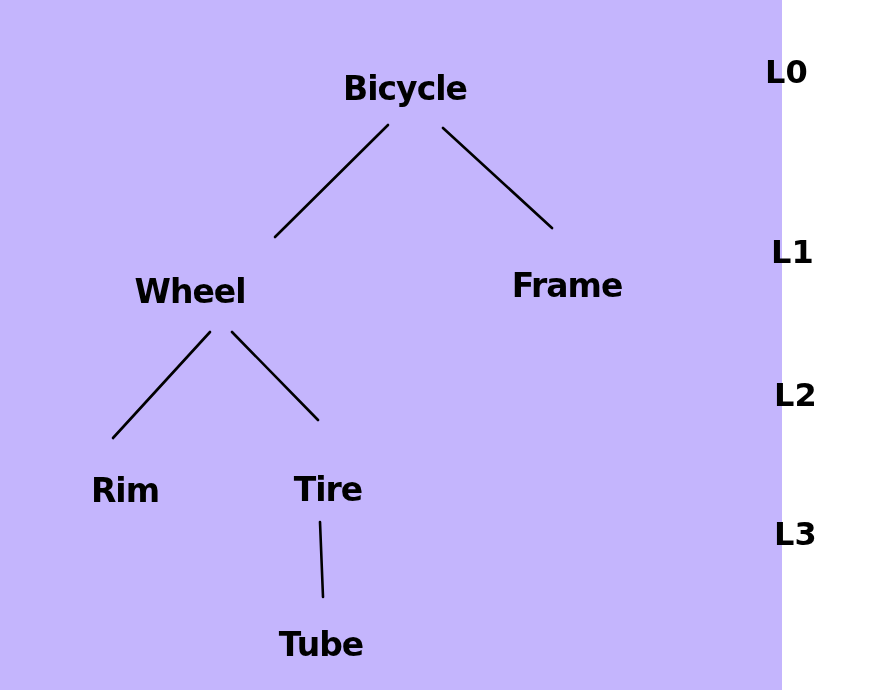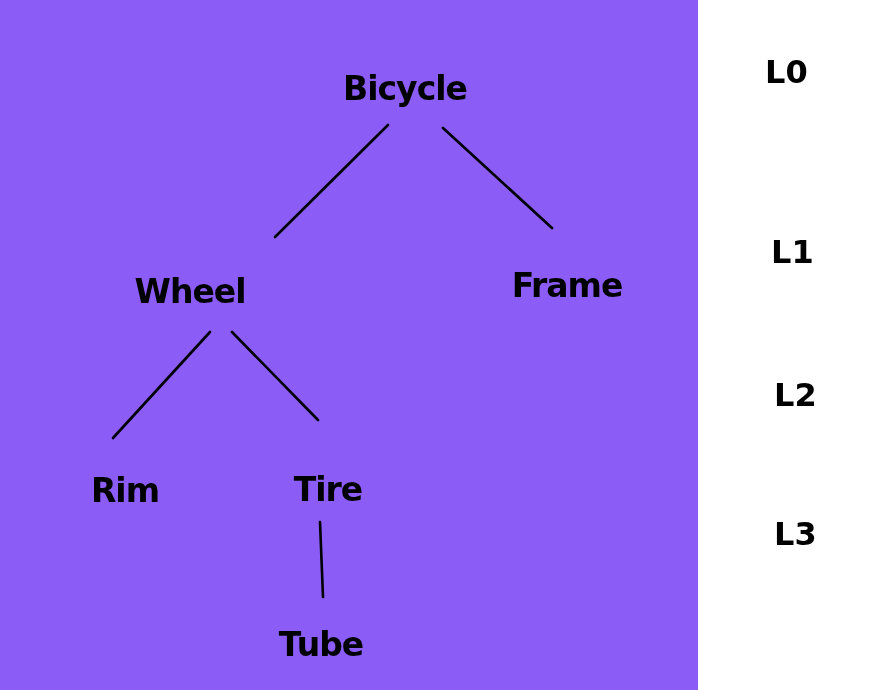--- a/index.html
+++ b/index.html
@@ -6,23 +6,23 @@
     margin: 0;
     padding: 0;
     width: 870px;
     height: 690px;
     background: #ffffff;
     overflow: hidden;
     font-family: "DejaVu Sans", sans-serif;
   }
   .canvas {
     position: relative;
-    width: 698px;
+    width: 782px;
     height: 690px;
-    background: #8b5cf6;
+    background: #c4b5fd;
   }
   svg text {
     font-family: "DejaVu Sans", sans-serif;
     font-weight: bold;
     fill: #000000;
   }
   .node-label {
     font-size: 33px;
     letter-spacing: -1px;
   }

